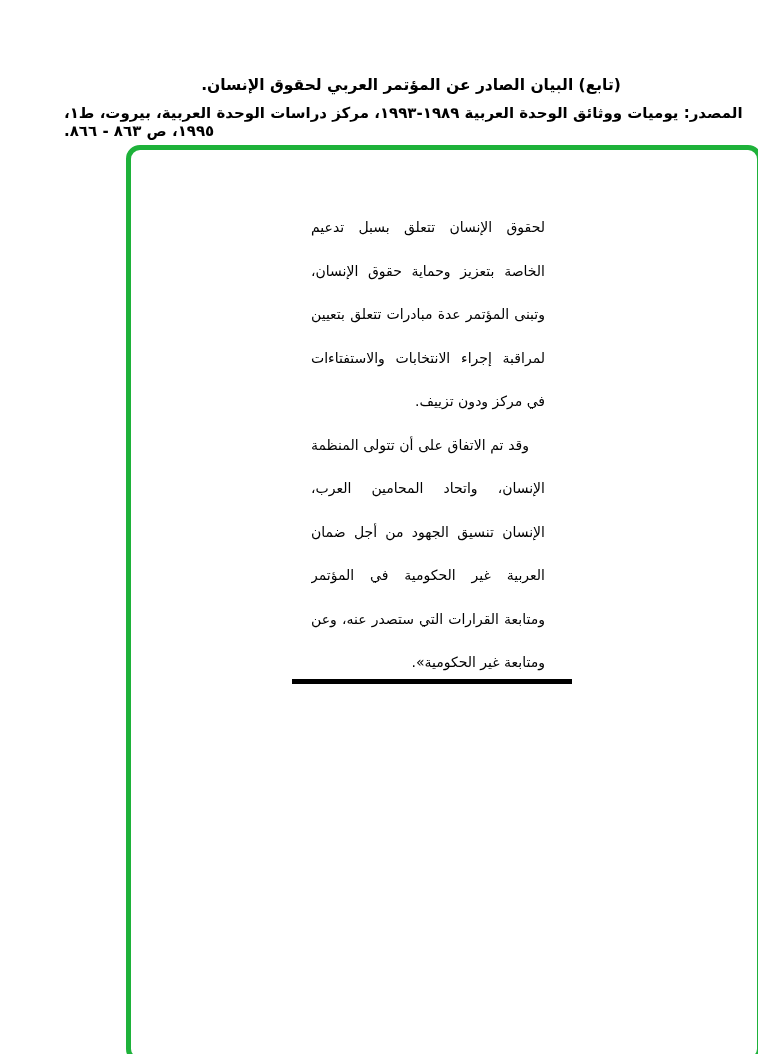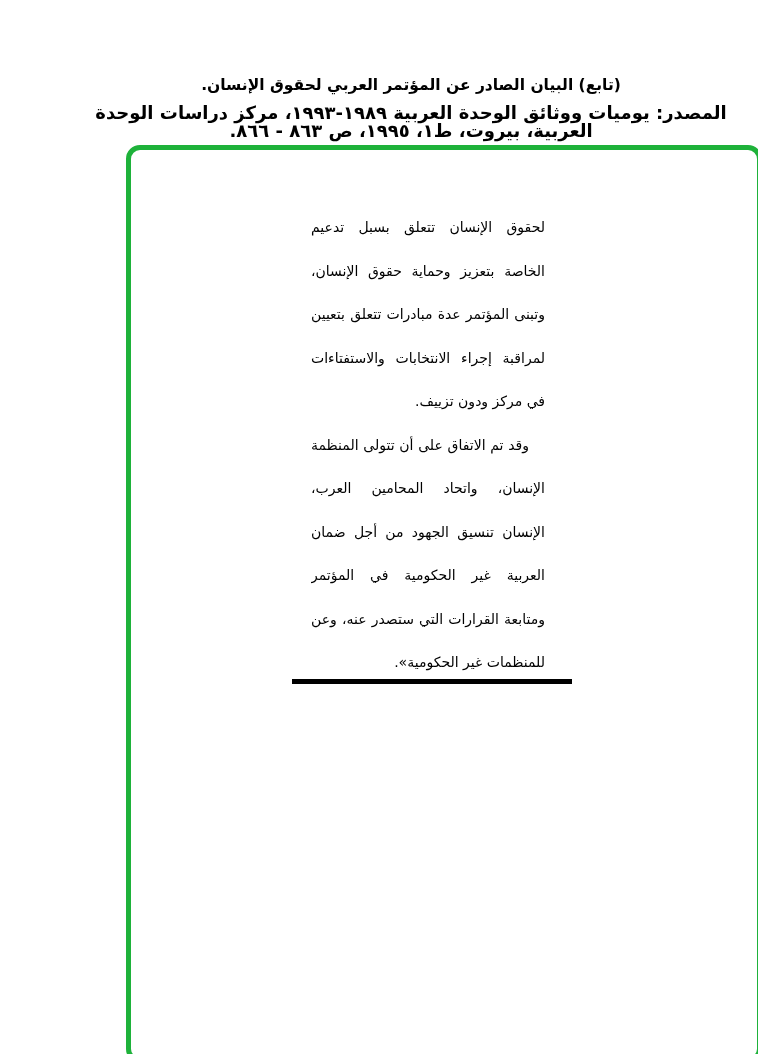--- a/index.html
+++ b/index.html
@@ -14,22 +14,22 @@
   .page { position: absolute; inset: 0; }
 
   
   .header-title {
     position: absolute; top: 10px; left: 0; right: 0;
     text-align: center; direction: rtl;
     font-weight: bold; font-size: 15.5px; line-height: 22px;
   }
   .header-source {
     position: absolute; top: 40px; left: 0; right: 0;
-    text-align: center; direction: rtl;
-    font-weight: bold; font-size: 18px; line-height: 18px;
+    text-align: left; direction: rtl;
+    font-weight: bold; font-size: 15px; line-height: 18px;
   }
 
   
   .frame {
     position: absolute; left: 62px; top: 81px;
     width: 636px; height: 918px;
     border: 5px solid #1eb23a;
     border-radius: 14px;
     background: transparent;
   }
@@ -87,21 +87,21 @@
       <div class="line">لمراقبة إجراء الانتخابات والاستفتاءات لضمان إجرائها</div>
       <div class="line para-end">في مركز ودون تزييف.</div>
     </div>
 
     <div class="para indent-first">
       <div class="line">وقد تم الاتفاق على أن تتولى المنظمة العربية لحقوق</div>
       <div class="line">الإنسان، واتحاد المحامين العرب، والمعهد العربي لحقوق</div>
       <div class="line">الإنسان تنسيق الجهود من أجل ضمان مشاركة المنظمات</div>
       <div class="line">العربية غير الحكومية في المؤتمر العالمي لحقوق الإنسان،</div>
       <div class="line">ومتابعة القرارات التي ستصدر عنه، وعن المنتدى الدولي</div>
-      <div class="line para-end">للمنظمات غير الحكومية».</div>
+      <div class="line para-end">ومتابعة غير الحكومية».</div>
     </div>
 
   </div>
 
   <div class="rule" style="background-color: rgb(0, 0, 0);"></div>
 
   <div class="pagenum" dir="rtl">٨</div>
 
 </div>
 

